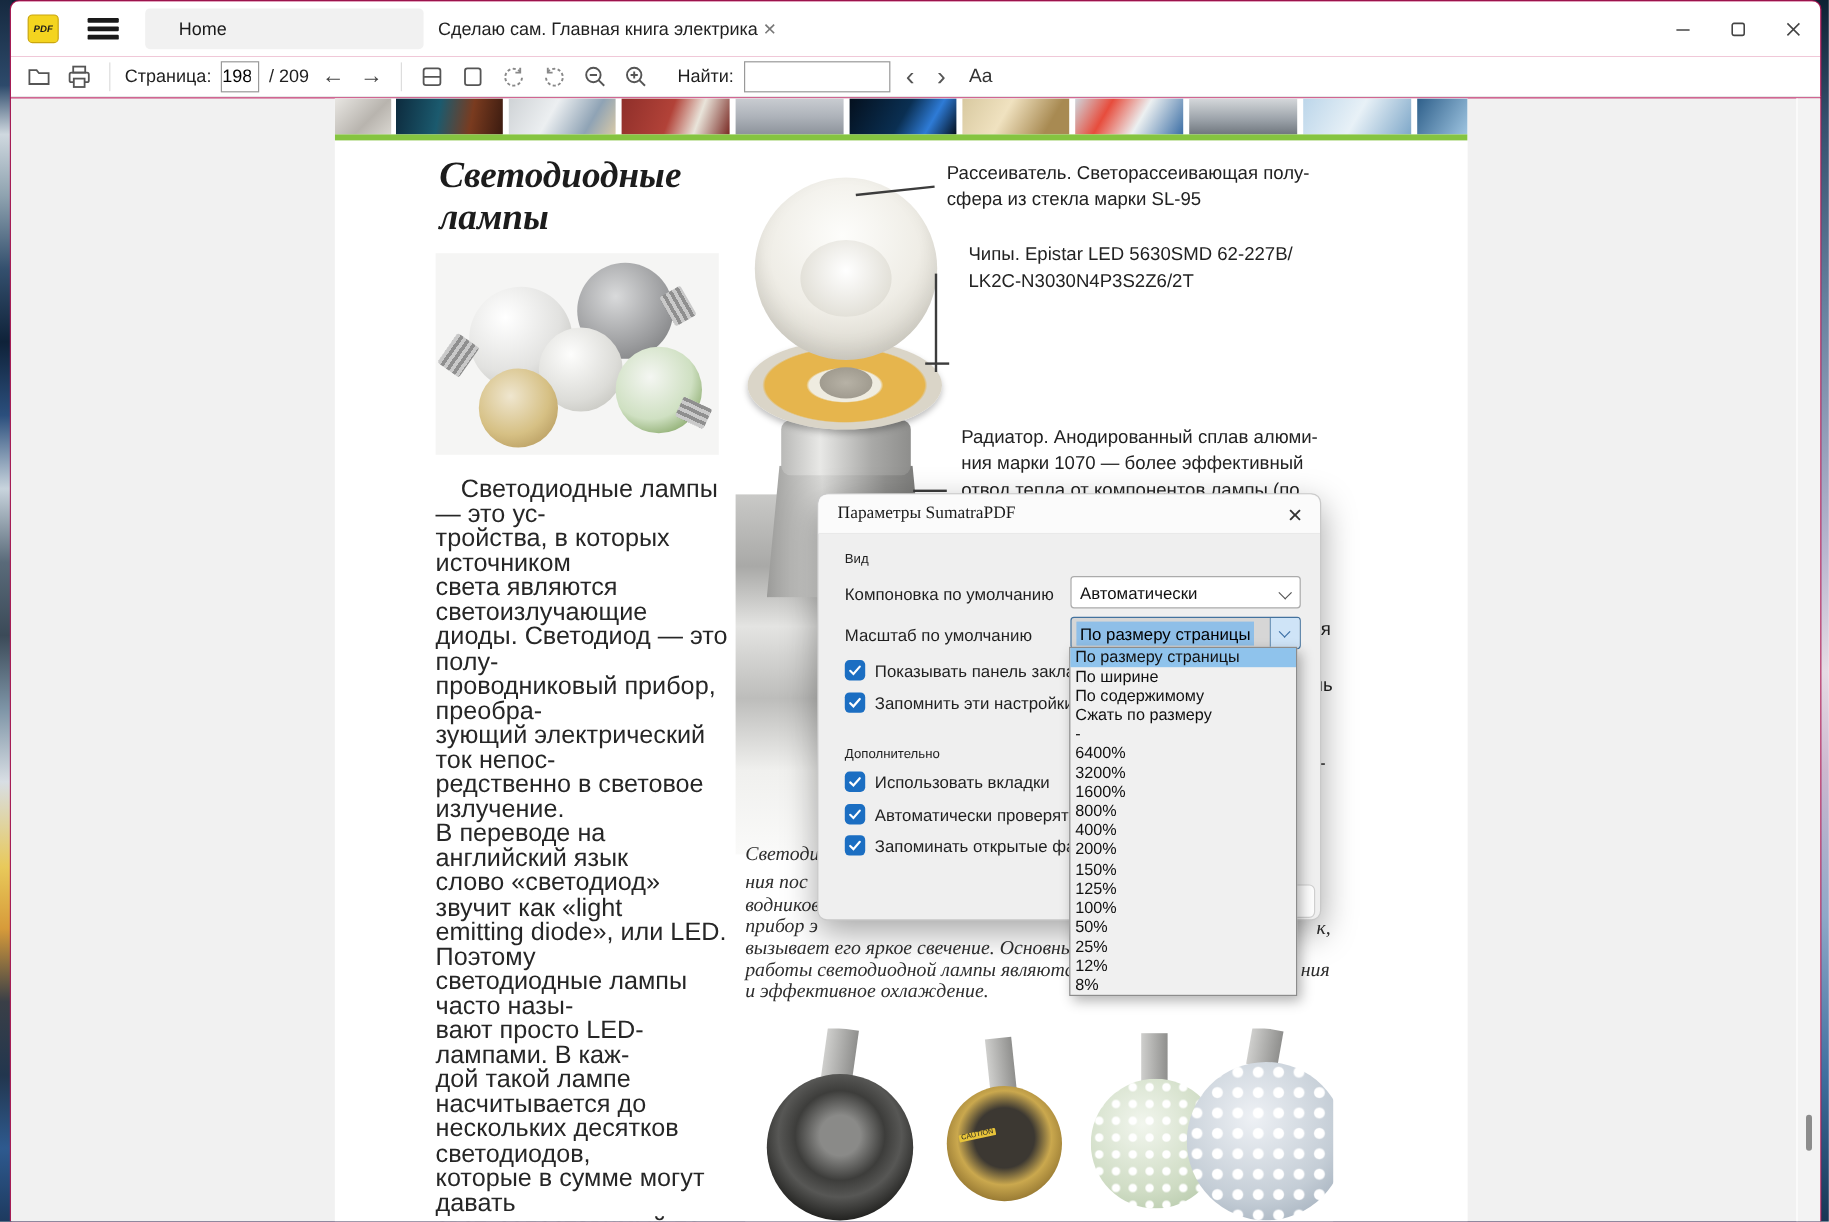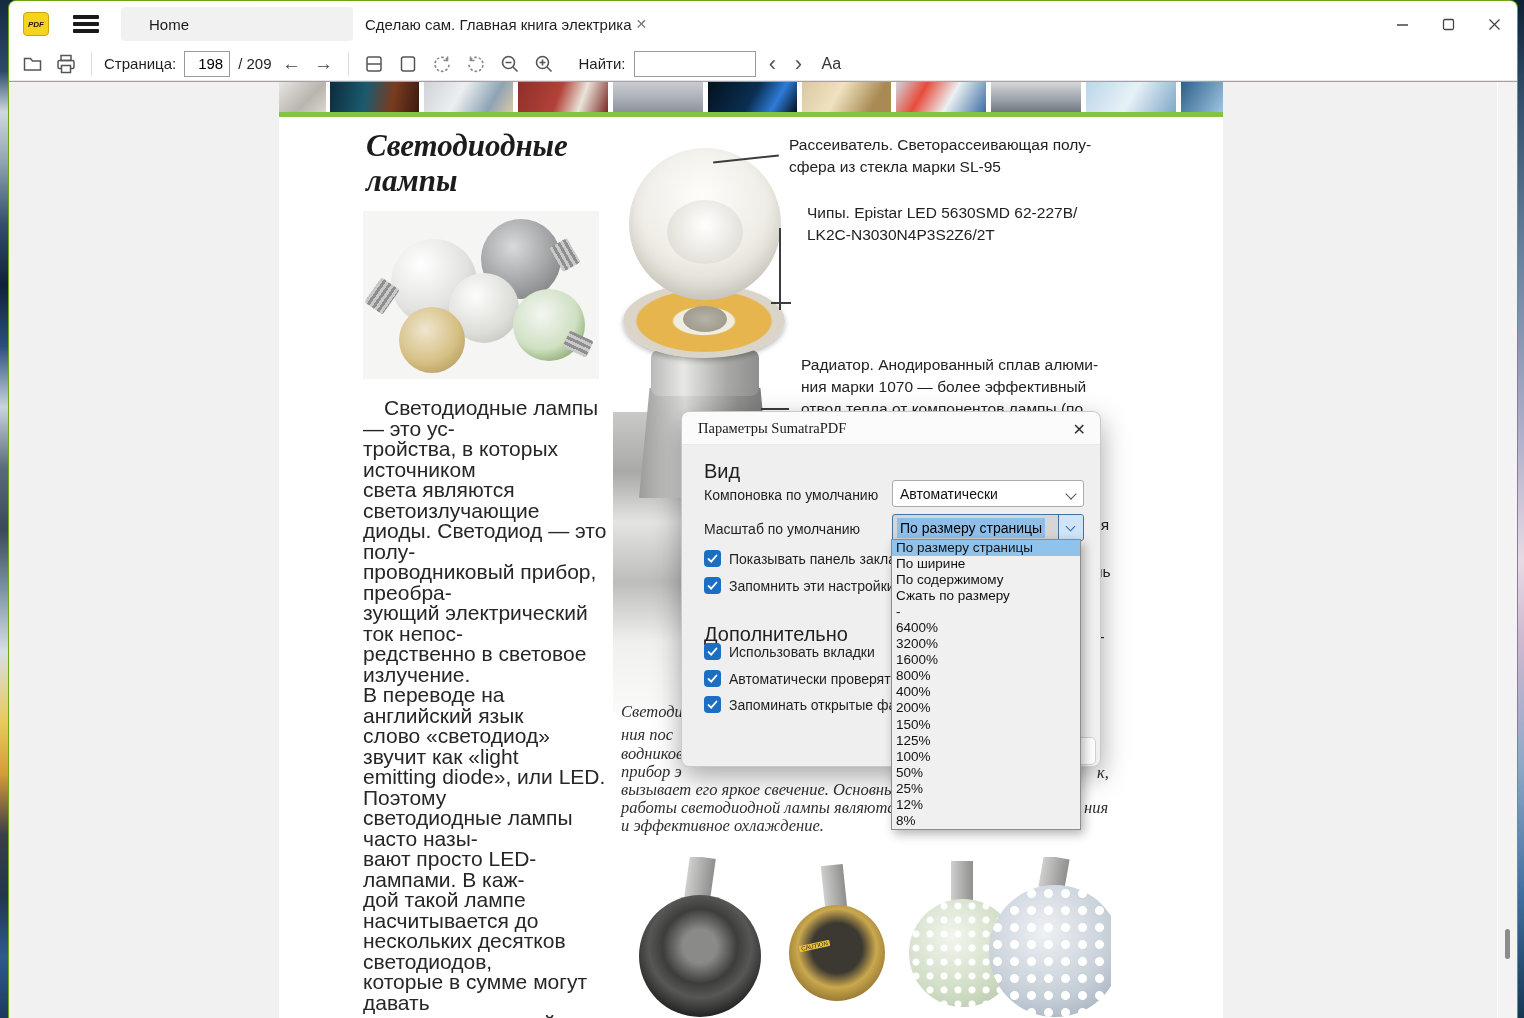--- a/index.html
+++ b/index.html
@@ -8,41 +8,41 @@
     font-family: "Liberation Sans", sans-serif;
     background: linear-gradient(180deg,#0e2133 0%,#35506e 10%,#67819f 25%,#b9b6cf 45%,#e6dbe4 55%,#cdb8cf 63%,#8fa8c8 75%,#3f6f9f 88%,#173654 100%);
     position: relative;
   }
   .wall-left {
     position:absolute; left:0; top:0; width:10px; height:1018px; z-index:0;
     background: linear-gradient(180deg,#16293f 0%,#2d4a6b 7%,#cfd8df 11%,#8fa3b0 16%,#34506e 22%,#0f2239 28%,#2b4f7d 34%,#c8d4dd 40%,#5a6b7a 46%,#3b4a58 52%,#7d94a6 58%,#d8dee4 64%,#e8c95a 71%,#d79b3a 76%,#3a3f47 82%,#22364e 88%,#2e5a8f 94%,#1d3a5f 100%);
   }
   .window {
     position:absolute; left:8px; top:0; width:1510px; height:1018px; z-index:1;
-    background:#84cc16; border-radius:8px 8px 0 0; overflow:hidden;
+    background:#be185d; border-radius:8px 8px 0 0; overflow:hidden;
     border:1px solid rgba(0,0,0,.18); border-bottom:none;
   }
   
   .tabbar { position:absolute; left:0; top:0; width:100%; height:46px; background:#fff; display:flex; align-items:center; }
   .pdf-logo { width:26px; height:24px; margin-left:14px; background:#f4d41f; border-radius:4px; border:1px solid #caa60e;
     display:flex; align-items:center; justify-content:center; font-size:8px; font-weight:bold; font-style:italic; color:#1a1a1a; }
   .hamburger { width:26px; height:20px; margin-left:24px; display:flex; flex-direction:column; justify-content:space-between; padding:1px 0; cursor:pointer; }
   .hamburger i { display:block; height:4px; background:#1a1a1a; border-radius:1px; }
   .tab-active { width:232px; height:34px; margin-left:22px; background:#f1f1f1; border-radius:4px; display:flex; align-items:center; padding-left:28px; font-size:15px; color:#1a1a1a; }
   .tab-doc { display:flex; align-items:flex-start; margin-left:12px; font-size:15px; color:#1f1f1f; }
   .tab-doc .close-x { margin-left:4px; color:#777; font-size:14px; }
   .win-controls { margin-left:auto; display:flex; align-items:center; height:100%; }
   .win-btn { width:46px; height:46px; display:flex; align-items:center; justify-content:center; color:#444; }
   .win-btn svg { display:block; }
   
   .toolbar { position:absolute; left:0; top:46px; width:100%; height:34px; background:#fff; border-bottom:1px solid #e7e7e7;
     display:flex; align-items:center; gap:8px; padding-left:10px; font-size:15px; color:#1f1f1f; }
   .tb-icon { width:26px; height:26px; display:flex; align-items:center; justify-content:center; color:#555; }
   .tb-sep { width:1px; height:24px; background:#ddd; margin:0 4px; }
-  .page-input { width:46px; height:26px; border:1px solid #999; background:#fff; font-size:15px; text-align:right; padding-right:6px; font-family:"Liberation Sans",sans-serif; }
+  .page-input { width:32px; height:26px; border:1px solid #999; background:#fff; font-size:15px; text-align:right; padding-right:6px; font-family:"Liberation Sans",sans-serif; }
   .find-input { width:122px; height:26px; border:1px solid #999; background:#fff; font-size:14px; padding:0 5px; font-family:"Liberation Sans",sans-serif; }
   .tb-arrow { font-size:19px; color:#444; width:24px; text-align:center; }
   .tb-chev { font-size:22px; color:#555; width:18px; text-align:center; line-height:20px; }
   .tb-aa { font-size:16px; color:#333; padding:0 6px; }
   
   .content { position:absolute; left:0; top:81px; width:100%; bottom:0; background:#f1f1f1; }
   .scroll-track { position:absolute; right:0; top:81px; width:20px; bottom:0; background:#f3f3f3; border-left:1px solid #fff; }
   .scroll-thumb { position:absolute; right:7px; top:928px; width:5px; height:30px; background:#8c8c8c; border-radius:3px; }
   .page { position:absolute; left:270px; top:81px; width:944px; bottom:0; background:#fff; overflow:hidden; }
   
@@ -112,21 +112,21 @@
   .st2 { left:202px; top:8px; width:22px; height:44px; transform:rotate(-6deg); }
   .st3 { left:330px; top:4px; width:22px; height:42px; }
   .st4 { left:420px; top:0; width:26px; height:32px; transform:rotate(10deg); }
   .caution { position:absolute; left:178px; top:86px; background:#e8c43a; color:#222; font-size:6px; padding:0 2px; border-radius:1px; transform:rotate(-12deg); }
   
   .dialog { position:absolute; left:672px; top:410px; width:420px; height:356px; background:#efefef; border-radius:8px;
     box-shadow:0 10px 28px rgba(0,0,0,.35); z-index:30; border:1px solid #c9c9c9; }
   .dlg-title { position:absolute; left:0; top:0; width:100%; height:33px; background:#fbfbfb; border-radius:8px 8px 0 0;
     display:flex; align-items:center; padding-left:16px; font-size:14.5px; color:#1a1a1a; border-bottom:1px solid #e9e9e9;font-family:Liberation Serif, serif; }
   .dlg-close { position:absolute; right:14px; top:8px; font-size:16px; color:#333; }
-  .dlg-section { position:absolute; font-size:20px; color:#1f1f1f; }
+  .dlg-section { position:absolute; font-size:11px; color:#1f1f1f; }
   .dlg-label { position:absolute; font-size:14px; color:#1f1f1f; white-space:nowrap; }
   .combo { position:absolute; height:27px; background:#fff; border:1px solid #ababab; border-radius:3px;
     display:flex; align-items:center; padding-left:7px; font-size:14px; color:#111; }
   .combo .chev { position:absolute; right:8px; top:9px; width:8px; height:8px; border-right:1.6px solid #555; border-bottom:1.6px solid #555; transform:rotate(45deg); }
   .combo-open { position:absolute; height:27px; background:#d6d6d6; border:1px solid #43729e; border-radius:3px;
     display:flex; align-items:center; padding-left:4px; font-size:14px; color:#000; }
   .combo-open .sel { background:#8fbfe8; padding:2px 3px; }
   .combo-open .chev-box { position:absolute; right:0; top:0; width:25px; height:25px; background:#cfe4f7; border-left:1px solid #43729e; border-radius:0 2px 2px 0; }
   .combo-open .chev-box i { position:absolute; left:8px; top:8px; width:7px; height:7px; border-right:1.6px solid #3b6ea5; border-bottom:1.6px solid #3b6ea5; transform:rotate(45deg); }
   .cb-row { position:absolute; display:flex; align-items:center; gap:8px; }

